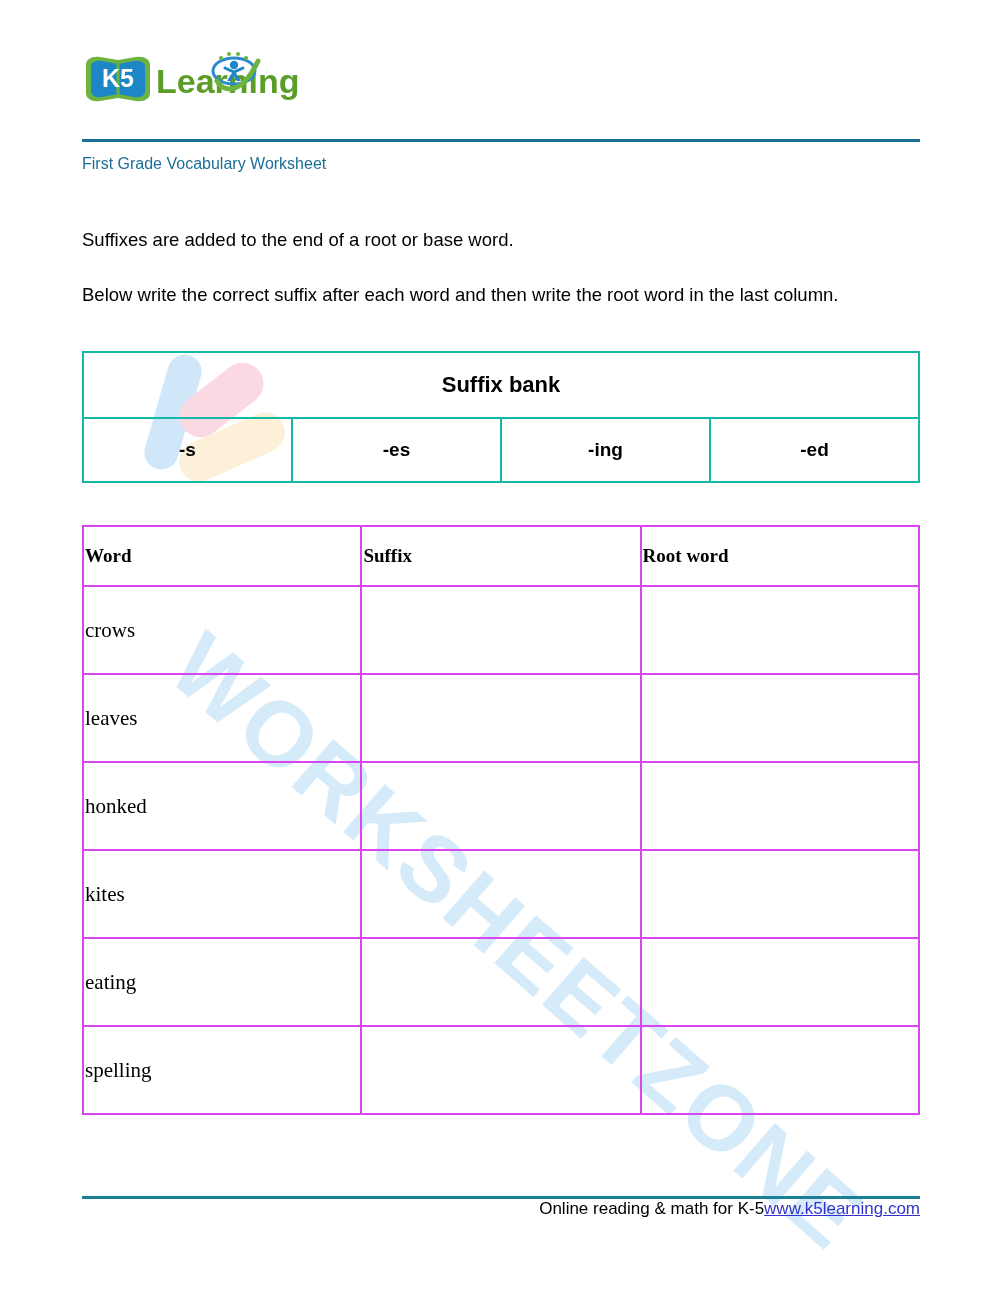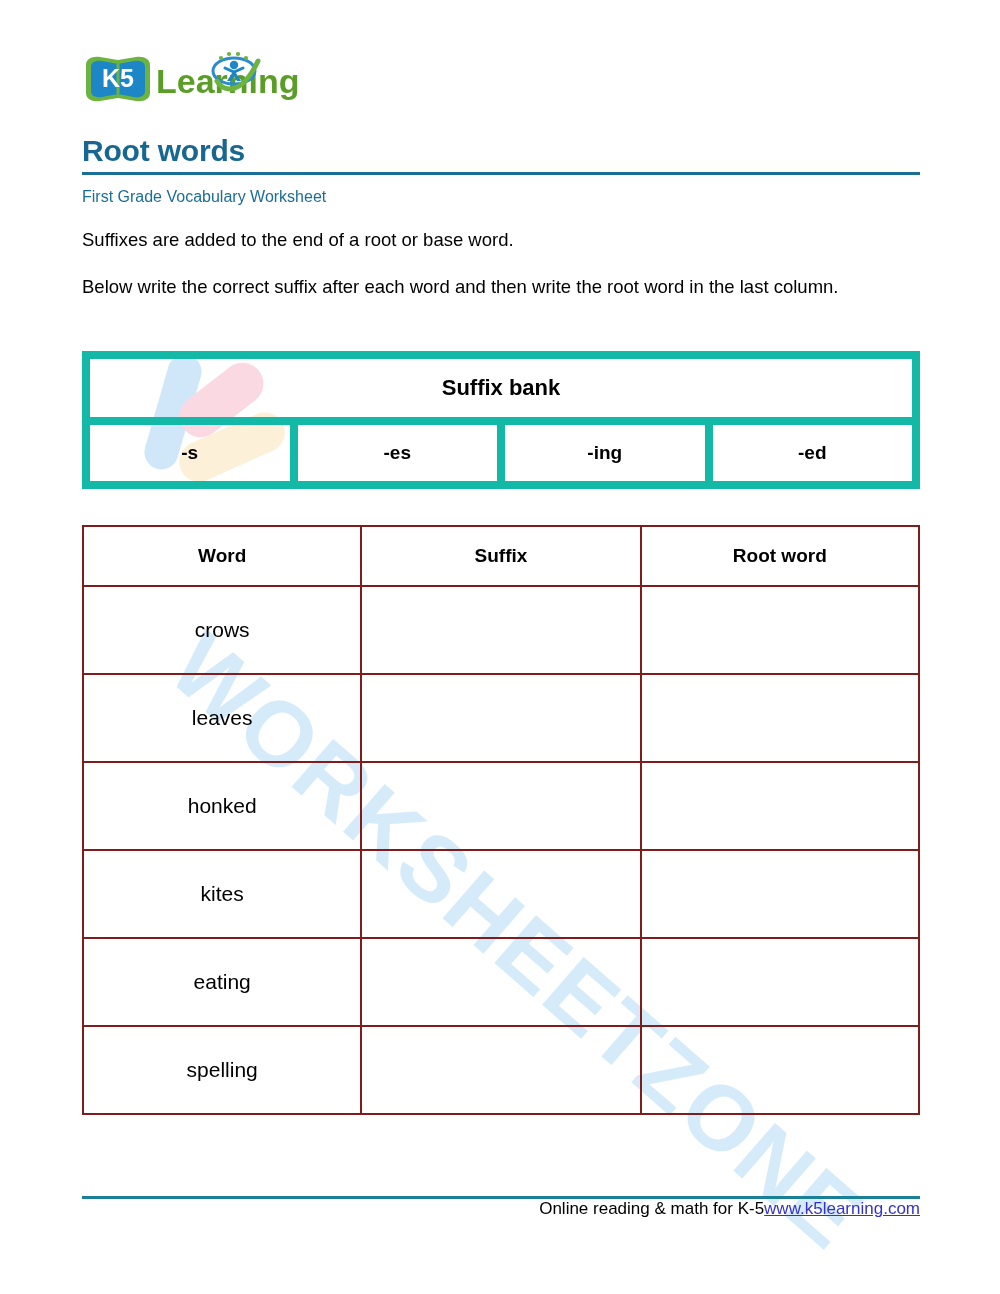--- a/index.html
+++ b/index.html
@@ -77,51 +77,52 @@
     margin: 12px 0 0 0;
     font-size: 16px; color: #1b6e96; font-weight: normal;
     line-height: 1.2;
   }
 
   .intro {
     position: absolute; left: 82px; top: 228px; width: 830px;
     font-size: 18.5px; line-height: 1.35; color: #000;
   }
   .intro p { margin: 0; }
-  .intro p.second { margin-top: 22px; }
+  .intro p.second { margin-top: 30px; }
 
   
   .bank-table {
     position: absolute; left: 82px; top: 351px;
     width: 838px;
     border-collapse: collapse;
     table-layout: fixed;
   }
   .bank-table td {
-    border: 8px solid #14b8a6;
+    border: 2px solid #14b8a6;
     text-align: center;
     font-size: 19px;
     font-weight: bold;
     color: #000;
     background: transparent;
   }
   .bank-table td.bank-title { height: 66px; font-size: 22px; }
   .bank-table td.bank-cell  { height: 64px; }
 
   .main-table {
     position: absolute; left: 82px; top: 525px;
     width: 838px;
     border-collapse: collapse;
     table-layout: fixed;
   }
   .main-table th, .main-table td {
-    border: 2px solid #7f1d1d;
-    text-align: center;
+    border: 2px solid #d946ef;
+    text-align: left;
     color: #000;
     background: transparent;
+    font-family: Liberation Serif, serif;
   }
   .main-table th {
     height: 60px;
     font-size: 19px;
     font-weight: bold;
   }
   .main-table td {
     height: 88px;
     font-size: 21px;
     font-weight: normal;
@@ -175,21 +176,20 @@
         <circle cx="139" cy="7" r="2.1" fill="#6cb33f"></circle>
         <circle cx="147" cy="3" r="2.1" fill="#6cb33f"></circle>
         <circle cx="156" cy="3" r="2.1" fill="#6cb33f"></circle>
         <circle cx="164" cy="7" r="2.1" fill="#6cb33f"></circle>
         <path d="M135 30 C142 42 160 44 176 10" stroke="#6cb33f" stroke-width="5" fill="none" stroke-linecap="round"></path>
       </g>
     </svg>
   </div>
 
   <div class="title-wrap">
-    <h1 class="title">Root words</h1>
     <div class="title-rule"></div>
     <h2 class="subtitle">First Grade Vocabulary Worksheet</h2>
   </div>
 
   <div class="intro">
     <p>Suffixes are added to the end of a root or base word.</p>
     <p class="second">Below write the correct suffix after each word and then write the root word in the last column.</p>
   </div>
 
   <table class="bank-table">

